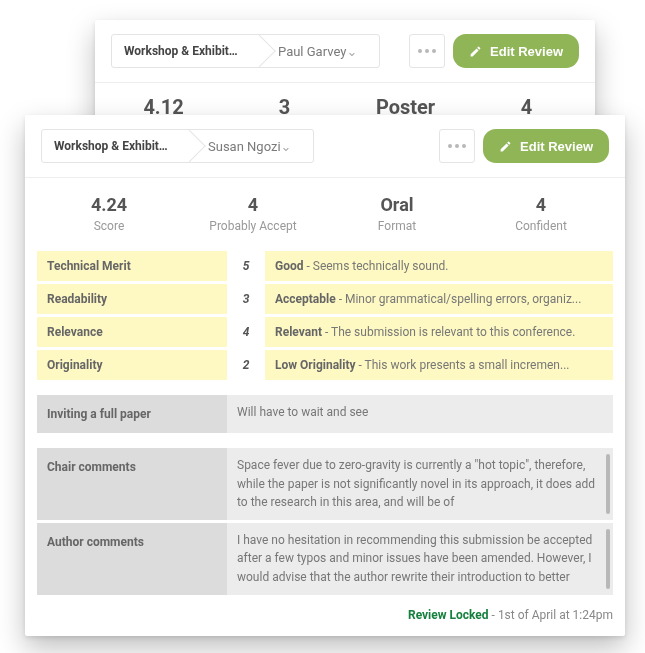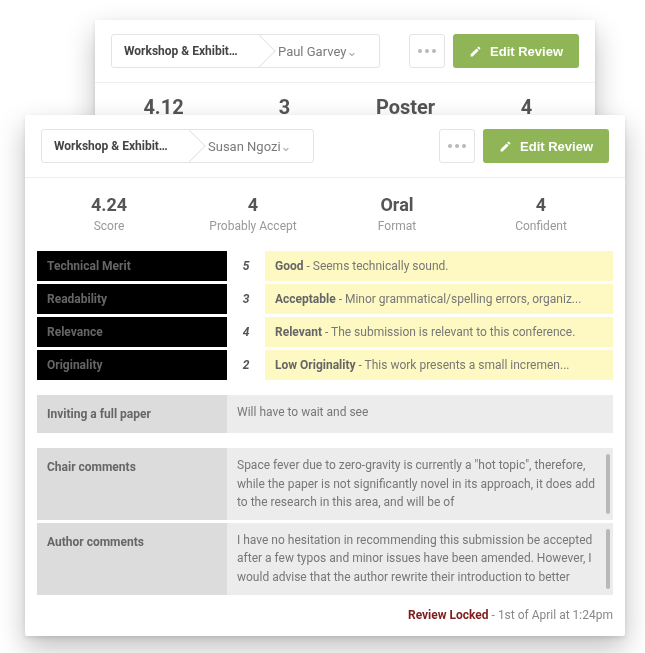--- a/index.html
+++ b/index.html
@@ -94,21 +94,21 @@
     width: 4px; height: 4px; background: #b8b8b8; border-radius: 50%;
   }
   .edit-btn {
     height: 34px;
     padding: 0 16px;
     background: #8fb556;
     color: #fff;
     font-size: 13px;
     font-weight: 600;
     border: none;
-    border-radius: 3px;
+    border-radius: 13px;
     display: flex; align-items: center; gap: 8px;
     cursor: pointer;
   }
   .pencil {
     width: 13px; height: 13px; fill: #fff;
   }
   .stat-row {
     display: flex;
     padding: 16px 12px 18px;
   }
@@ -131,21 +131,21 @@
 
   .section { padding: 0 12px; }
   .criteria-row {
     display: flex;
     align-items: stretch;
     margin-bottom: 3px;
     font-size: 12px;
   }
   .criteria-label {
     width: 190px;
-    background: #000000;
+    background: #fef9c3;
     color: #666;
     font-weight: 700;
     padding: 8px 10px;
     flex: none;
   }
   .criteria-score {
     width: 34px;
     background: #fff;
     color: #555;
     font-weight: 700;
@@ -197,21 +197,21 @@
     width: 4px;
     background: #b8b8b8;
     border-radius: 2px;
   }
   .locked {
     text-align: right;
     font-size: 12px;
     color: #888;
     padding: 10px 12px 14px;
   }
-  .locked b { color: #7f1d1d; font-weight: 700; }
+  .locked b { color: #15803d; font-weight: 700; }
 </style>
 </head>
 <body>
 
 <div class="card card-back">
   <div class="hdr">
     <div class="crumb-wrap">
       <div class="crumb-first">Workshop &amp; Exhibitor...</div>
       <div class="crumb-div"></div>
       <div class="crumb-second">

